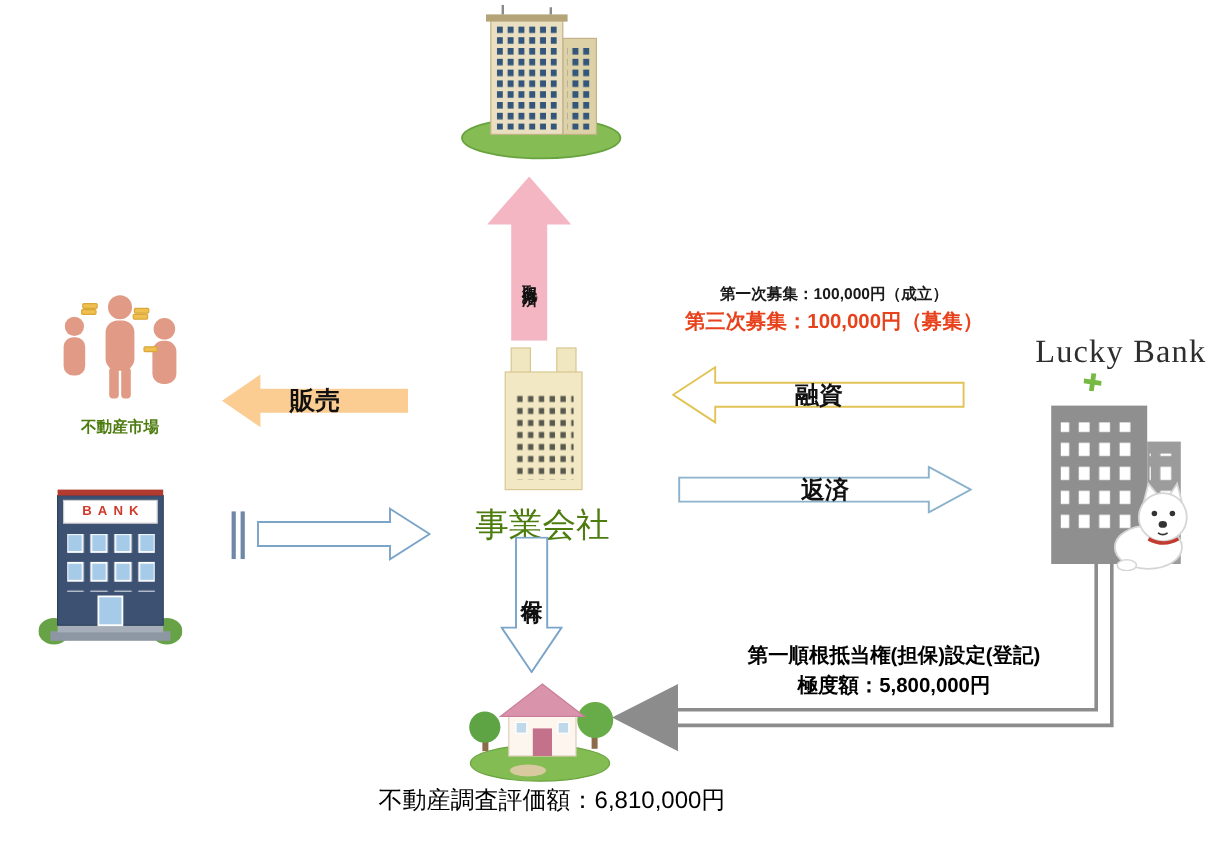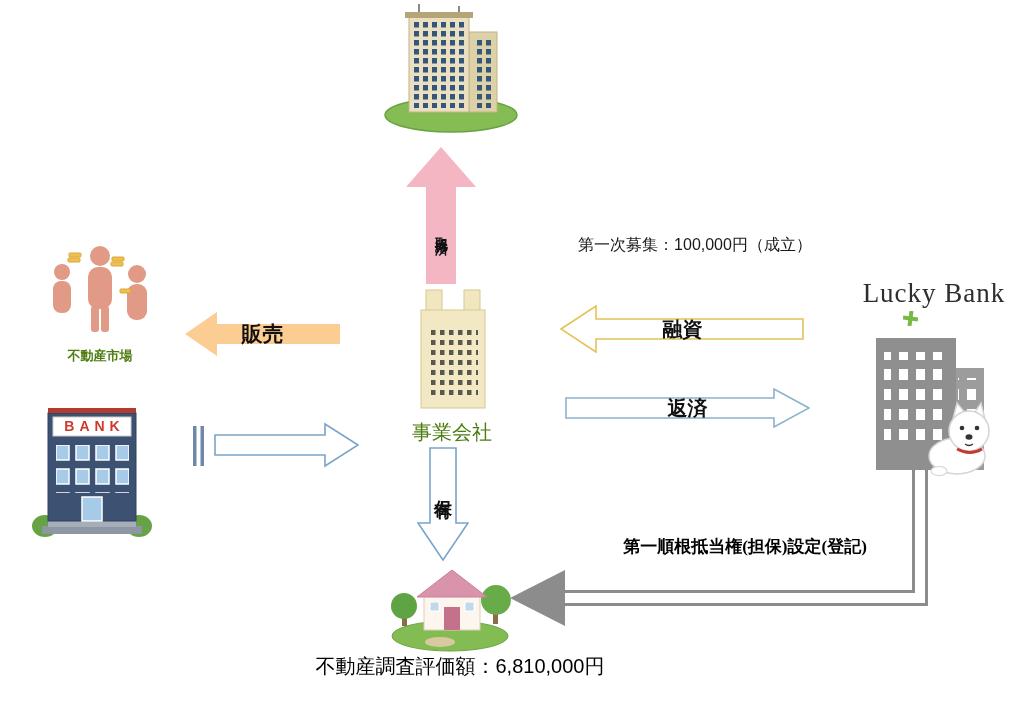--- a/index.html
+++ b/index.html
@@ -5,27 +5,27 @@
   html,body{margin:0;padding:0;background:#fff;}
   .canvas{position:relative;width:1026px;height:707px;background:#ffffff;
           font-family:"Liberation Sans","DejaVu Sans",sans-serif;overflow:hidden;}
   .abs{position:absolute;}
   .c{text-align:center;}
   .fillsvg{position:absolute;left:0;top:0;}
   .arrow-label{position:absolute;left:0;right:0;top:0;bottom:0;
                display:flex;align-items:center;justify-content:center;
                font-weight:600;color:#111;}
   .vtext{writing-mode:vertical-rl;text-orientation:upright;letter-spacing:2px;}
-  .note-s{font-size:16px;font-weight:400;line-height:17px;color:#1a1a1a;}
+  .note-s{font-size:13px;font-weight:700;line-height:17px;color:#1a1a1a;}
   .note-red{font-size:17px;font-weight:700;line-height:24px;color:#e8421c;margin-top:3px;}
-  .mortgage-line{font-size:17px;font-weight:700;line-height:25px;color:#000;font-family:Liberation Serif, serif;}
+  .mortgage-line{font-size:17px;font-weight:700;line-height:25px;color:#000;}
   .valuation{font-size:20px;font-weight:400;color:#000;}
   .logo{font-family:"Liberation Serif","DejaVu Serif",serif;font-size:27px;
         color:#2e2e2e;letter-spacing:1px;}
-  .banksign{font-size:14px;font-weight:700;color:#cf3a2c;letter-spacing:5px;text-indent:5px;
+  .banksign{font-size:11px;font-weight:700;color:#cf3a2c;letter-spacing:5px;text-indent:5px;
             line-height:19px;}
   .entity-label{color:#4d7c0f;}
 </style>
 </head>
 <body>
 
 <div class="canvas">
 
   <svg class="abs" style="left:505px;top:462px;" width="445" height="175" viewBox="0 0 445 175">
     <path d="M415 8 L415 136 L60 136" fill="none" stroke="#8c8c8c" stroke-width="16" stroke-linejoin="miter"></path>
@@ -53,20 +53,21 @@
     <svg class="fillsvg" width="70" height="137" viewBox="0 0 70 137">
       <polygon points="35,0 0,40 20,40 20,137 50,137 50,40 70,40" fill="#f4b6c3"></polygon>
     </svg>
     <div class="abs" style="left:0;right:0;top:52px;bottom:6px;display:flex;align-items:center;justify-content:center;">
       <span class="vtext" style="font-size:13px;font-weight:700;color:#111;">取得済み</span>
     </div>
   </div>
 
   <div class="abs c" style="left:545px;top:236px;width:300px;">
     <div class="note-s">第一次募集：100,000円（成立）</div>
+    <div class="note-red">第三次募集：100,000円（募集）</div>
   </div>
 
   <div class="abs c logo" style="left:840px;top:278px;width:188px;">Lucky Bank</div>
   <svg class="abs" style="left:903px;top:311px;" width="15" height="15" viewBox="0 0 15 15">
     <g transform="rotate(8 7.5 7.5)" fill="#76b943">
       <rect x="5.5" y="0" width="4" height="15"></rect>
       <rect x="0" y="5.5" width="15" height="4"></rect>
     </g>
   </svg>
 
@@ -112,21 +113,21 @@
     <defs>
       <pattern id="pw-co" width="9" height="10" patternUnits="userSpaceOnUse">
         <rect x="2" y="2" width="4.5" height="5" fill="#58584f"></rect>
       </pattern>
     </defs>
     <rect x="6" y="2" width="16" height="22" fill="#f0e6c0" stroke="#d7c791"></rect>
     <rect x="44" y="2" width="16" height="22" fill="#f0e6c0" stroke="#d7c791"></rect>
     <rect x="1" y="22" width="64" height="98" fill="#f2e9c4" stroke="#d7c791"></rect>
     <rect x="8" y="40" width="50" height="72" fill="url(#pw-co)"></rect>
   </svg>
-  <div class="abs c entity-label" style="left:392px;top:419px;width:120px;font-size:20px;font-weight:500;">事業会社</div>
+  <div class="abs c entity-label" style="left:392px;top:419px;width:120px;font-size:28px;font-weight:500;">事業会社</div>
 
   <div class="abs" style="left:185px;top:312px;width:155px;height:44px;">
     <svg class="fillsvg" width="155" height="44" viewBox="0 0 155 44">
       <polygon points="0,22 32,0 32,12 155,12 155,32 32,32 32,44" fill="#fbcd92"></polygon>
     </svg>
     <div class="arrow-label" style="font-size:21px;">販売</div>
   </div>
 
   <svg class="abs" style="left:40px;top:232px;" width="118" height="110" viewBox="0 0 118 110">
     <g fill="#e09a85">
@@ -195,17 +196,18 @@
     <rect x="36" y="44" width="56" height="36" fill="#fdf6ee" stroke="#e0cdb8"></rect>
     <polygon points="29,47 64,20 99,47" fill="#d993ab" stroke="#c97f9a"></polygon>
     <rect x="56" y="57" width="16" height="23" fill="#c4718b"></rect>
     <rect x="42" y="52" width="9" height="9" fill="#bfd8ea" stroke="#ffffff"></rect>
     <rect x="77" y="52" width="9" height="9" fill="#bfd8ea" stroke="#ffffff"></rect>
     <ellipse cx="52" cy="92" rx="15" ry="5" fill="#d9c9a0"></ellipse>
   </svg>
 
   <div class="abs c" style="left:555px;top:534px;width:380px;">
     <div class="mortgage-line">第一順根抵当権(担保)設定(登記)</div>
+    <div class="mortgage-line">極度額：5,800,000円</div>
   </div>
 
   <div class="abs c valuation" style="left:250px;top:653px;width:420px;">不動産調査評価額：6,810,000円</div>
 
 </div>
 
 </body></html>

